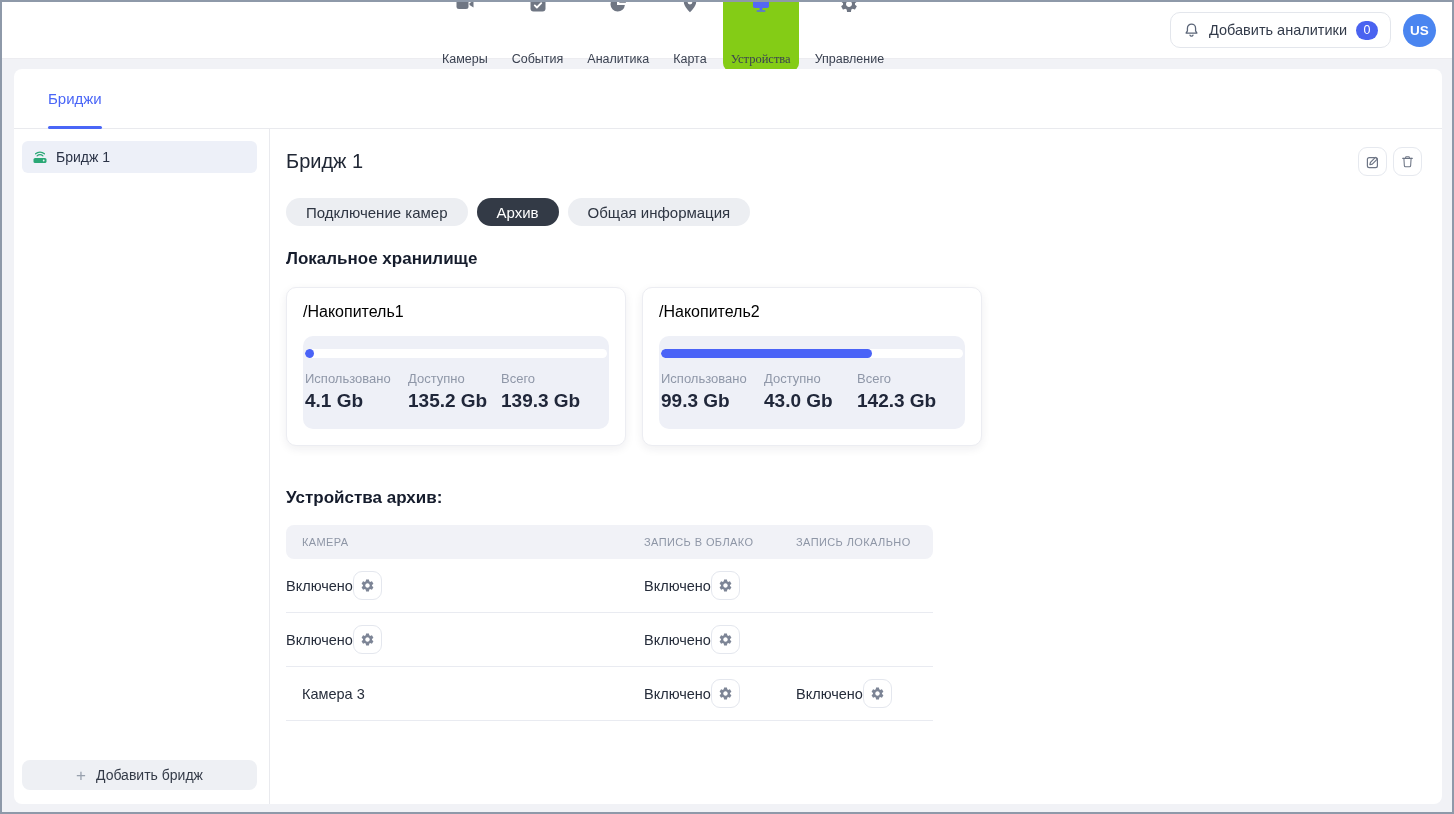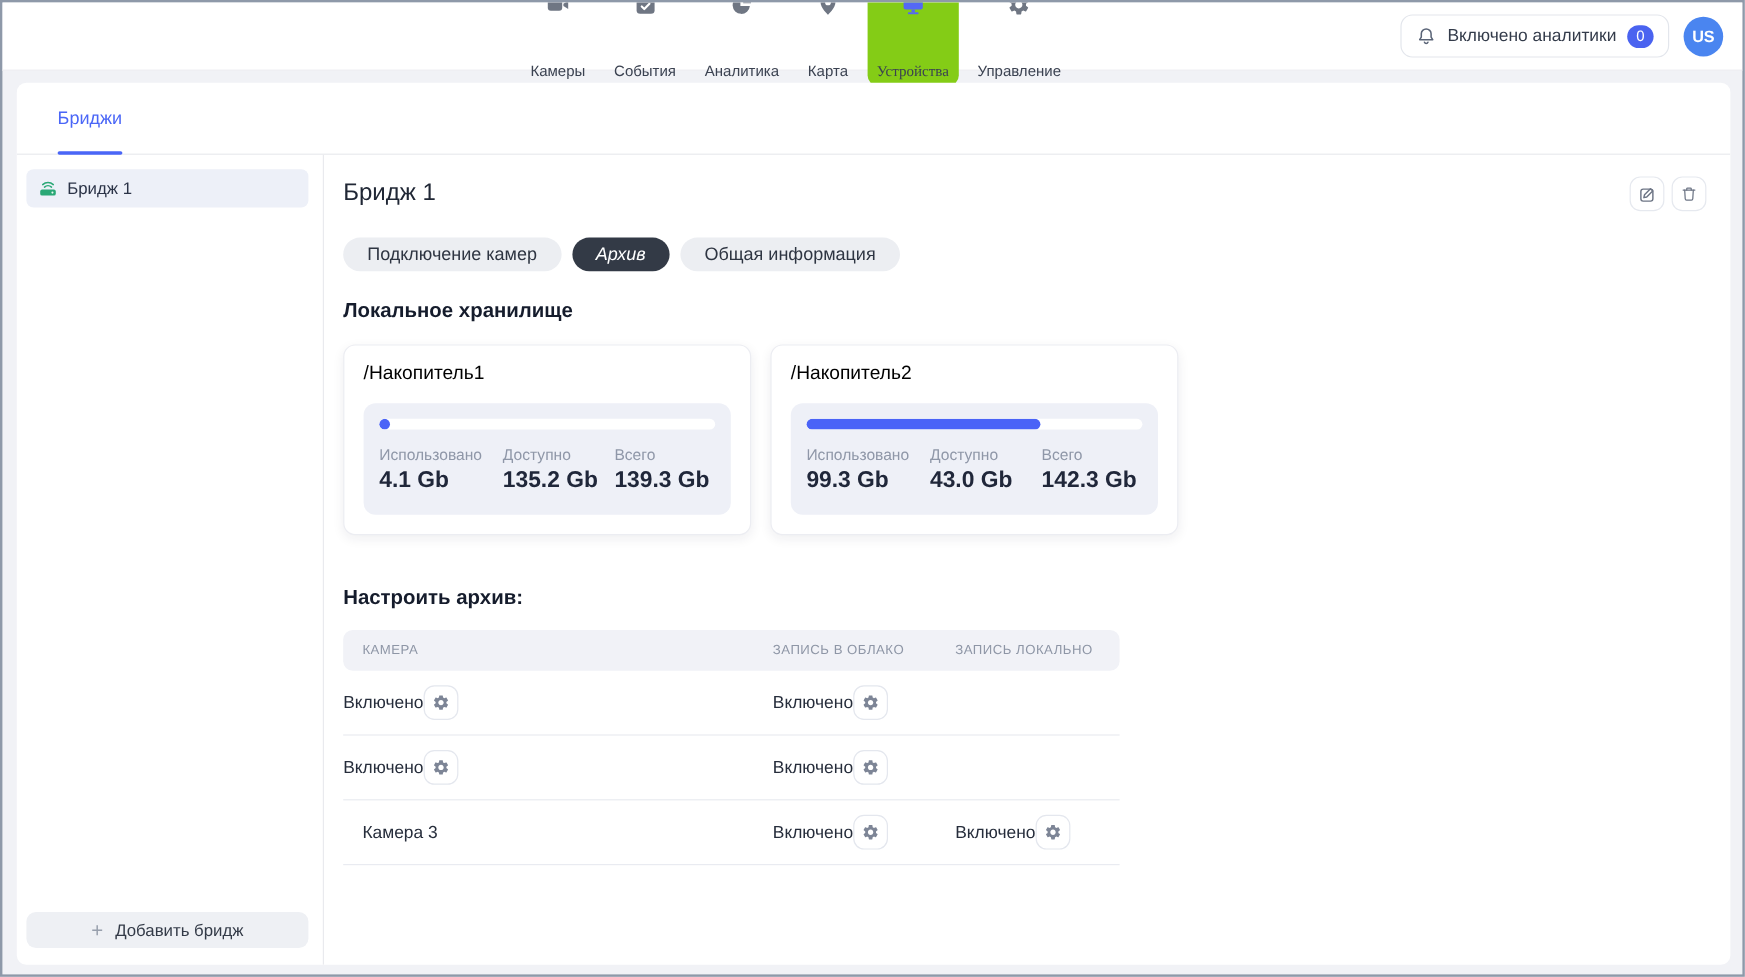--- a/index.html
+++ b/index.html
@@ -87,30 +87,30 @@
     width:29px; height:29px; border:1px solid #e6e9ef; border-radius:9px;
     background:#fff; display:flex; align-items:center; justify-content:center;
     cursor:pointer;
   }
   .pill-tabs { display:flex; gap:9px; margin-top:22px; }
   .pill {
     height:28px; padding:0 20px; border-radius:20px; border:none;
     background:#eceef2; font-family:inherit; font-size:15px; color:#2e3542;
     display:flex; align-items:center; cursor:pointer;
   }
-  .pill.active { background:#333a46; color:#fff; font-weight:500;font-style:italic; }
+  .pill.active { background:#333a46; color:#fff; font-weight:500; }
   .section-title { font-size:17px; font-weight:bold; color:#151c2c; }
   .storage-title { margin-top:23px; }
   .cards { display:flex; gap:16px; margin-top:18px; }
   .drive-card {
     width:340px; background:#fff; border:1px solid #ecedf2; border-radius:10px;
     box-shadow:0 3px 10px rgba(25,35,60,.07); padding:15px 16px 16px;
   }
   .drive-name { font-size:16px; color:#000000; margin-bottom:15px; }
-  .drive-inner { background:#eef0f7; border-radius:10px; padding:13px 13px 17px; }
+  .drive-inner { background:#eef0f7; border-radius:10px; padding:13px 2px 17px; }
   .progress-track { height:9px; background:#fff; border-radius:6px; margin-bottom:13px; overflow:hidden; }
   .progress-fill { height:100%; background:#4a63f7; border-radius:6px; min-width:9px; }
   .drive-stats { display:grid; grid-template-columns:103px 93px auto; }
   .stat-label { font-size:13px; color:#8f97a8; }
   .stat-value { font-size:19px; font-weight:600; color:#20273a; margin-top:4px; white-space:nowrap; }
   .archive-title { margin-top:42px; }
   .archive-table { width:647px; margin-top:17px; }
   .t-head {
     display:grid; grid-template-columns:358px 152px 1fr; align-items:center;
     height:34px; background:#f1f2f7; border-radius:8px;
@@ -195,21 +195,21 @@
     </div>
   </nav>
   <div class="nav-right">
     <button class="events-btn">
       <span style="display:flex">
         <svg viewBox="0 0 20 20" width="17" height="17" fill="none" stroke="#5a6477" stroke-width="1.5" stroke-linecap="round" stroke-linejoin="round">
             <path d="M10 2.5a4.8 4.8 0 0 0-4.8 4.8v3.2L3.6 13h12.8l-1.6-2.5V7.3A4.8 4.8 0 0 0 10 2.5z"></path>
             <path d="M8.3 15.5a1.8 1.8 0 0 0 3.4 0"></path>
           </svg>
       </span>
-      <span>Включено аналитики</span>
+      <span>Добавить аналитики</span>
       <span class="badge">0</span>
     </button>
     <div class="avatar">US</div>
   </div>
 </header>
 
 <div class="panel">
   <div class="panel-tabs">
     <div class="panel-tab active">Бриджи</div>
   </div>
@@ -306,21 +306,21 @@
               </div>
               <div>
                 <div class="stat-label">Всего</div>
                 <div class="stat-value">142.3 Gb</div>
               </div>
             </div>
           </div>
         </div>
       </div>
 
-      <h2 class="section-title archive-title">Настроить архив:</h2>
+      <h2 class="section-title archive-title">Устройства архив:</h2>
 
       <div class="archive-table">
         <div class="t-head">
           <div class="c1">КАМЕРА</div>
           <div>ЗАПИСЬ В ОБЛАКО</div>
           <div>ЗАПИСЬ ЛОКАЛЬНО</div>
         </div>
 
         <div class="t-row">
           <div class="rec-cell cloud">

